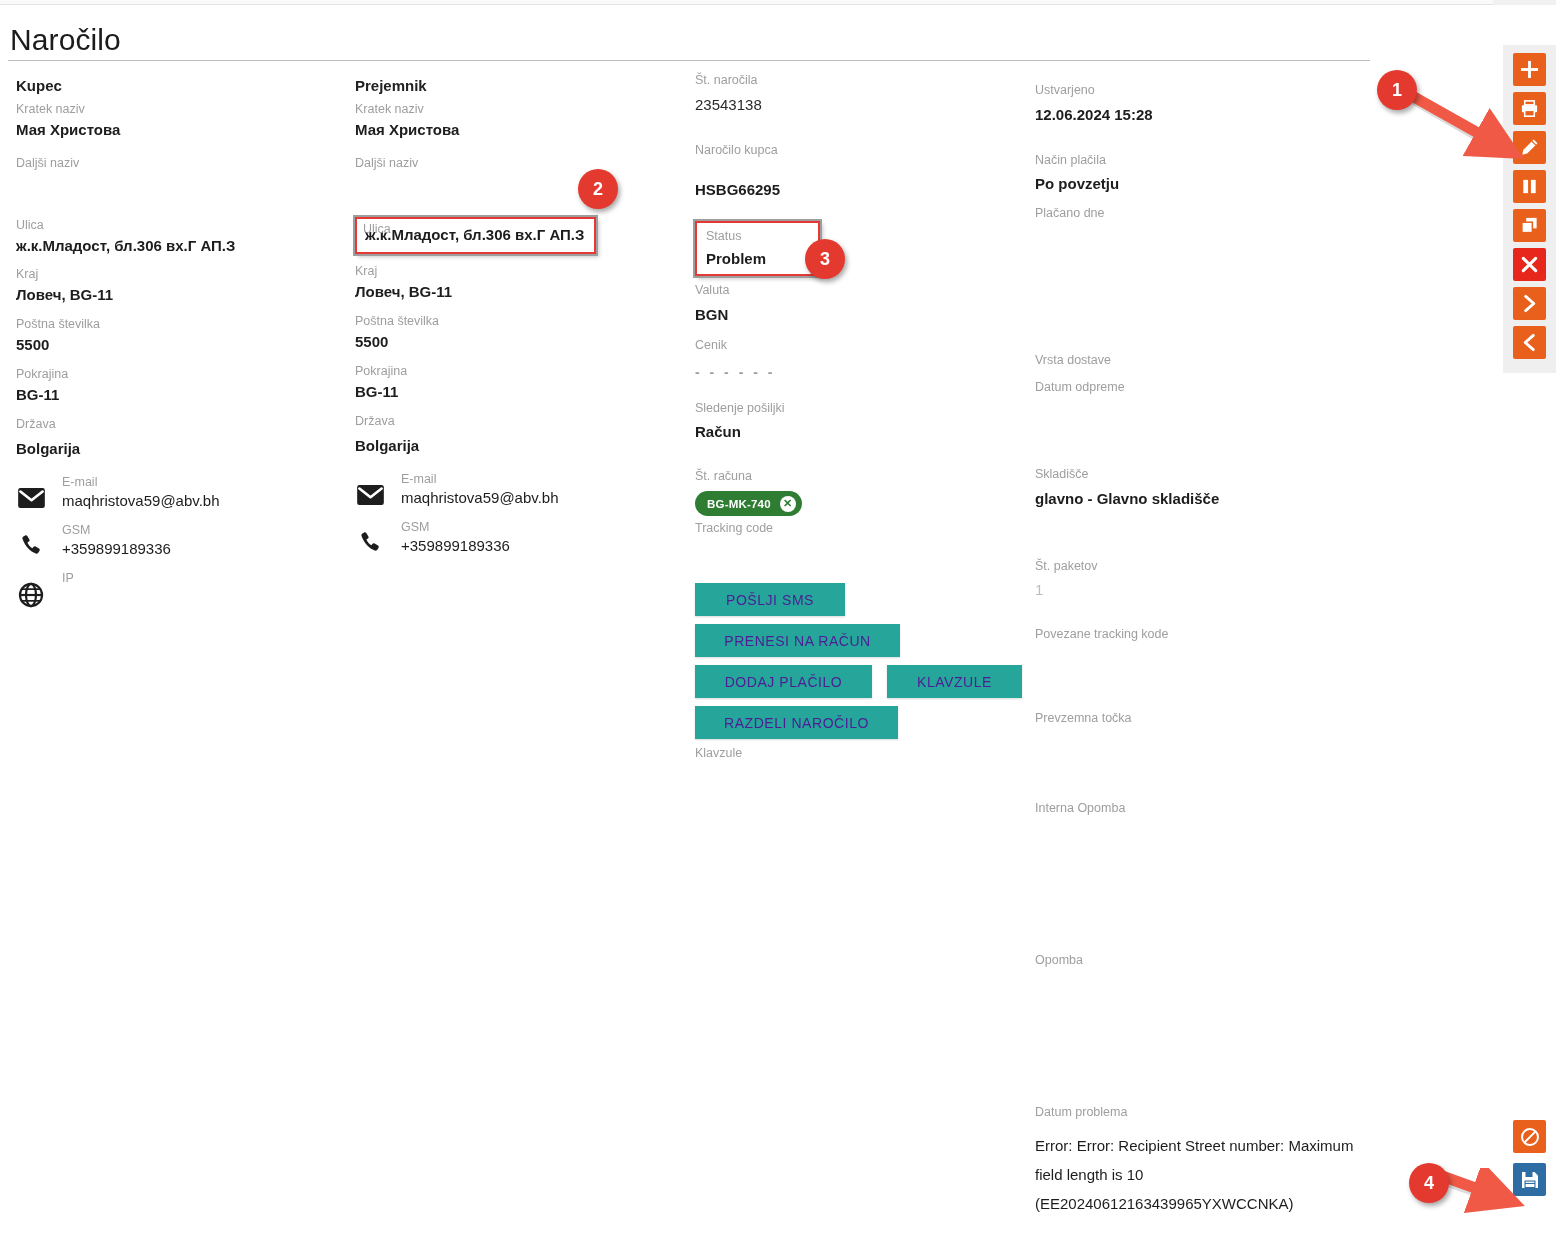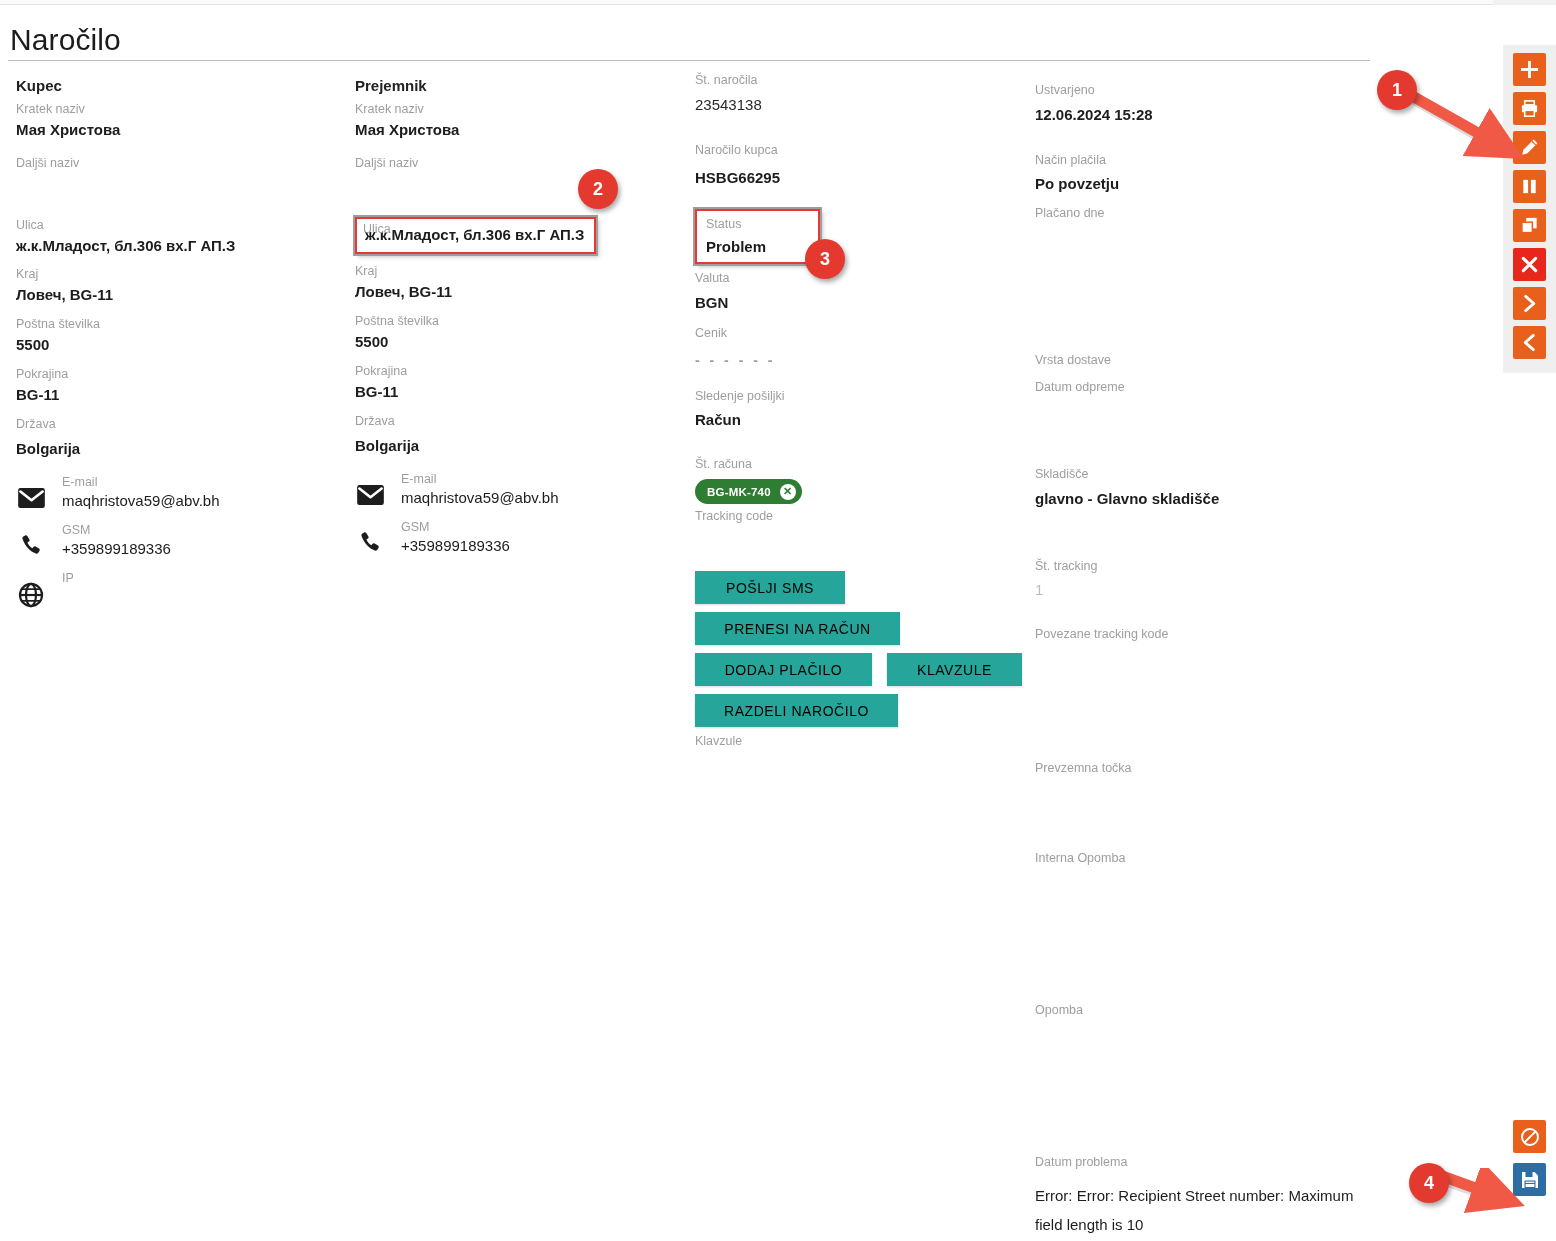--- a/index.html
+++ b/index.html
@@ -131,21 +131,21 @@
     width: 16px; height: 16px; border-radius: 50%;
     background: #ffffff; color: #2e7d32;
     display: flex; align-items: center; justify-content: center;
     font-size: 11px; font-weight: 700; line-height: 1;
   }
   .tbtn {
     display: inline-flex;
     align-items: center;
     justify-content: center;
     background: #26a69a;
-    color: #000000;
+    color: #4c1d95;
     border: none;
     height: 33px;
     padding: 8px 18px;
     font-size: 14px;
     font-family: "Liberation Sans", sans-serif;
     letter-spacing: .55px;
     cursor: pointer;
     box-shadow: 0 1px 2px rgba(0,0,0,.15);
   }
 
@@ -361,21 +361,21 @@
 
   <div class="col col-3" style="top:72px;">
 
     <div class="field">
       <div class="flabel">Št. naročila</div>
       <div class="fvalue light" style="margin-top:4px;">23543138</div>
     </div>
 
     <div class="field" style="margin-top:26px;">
       <div class="flabel">Naročilo kupca</div>
-      <div class="fvalue" style="margin-top:7px;">HSBG66295</div>
+      <div class="fvalue" style="margin-top:19px;">HSBG66295</div>
     </div>
 
     <div class="field" style="margin-top:20px;">
       <div class="hl-box" style="width:125px; height:55px; padding:5px 9px 6px 9px;">
         <div class="flabel">Status</div>
         <div class="fvalue" style="margin-top:2px;">Problem</div>
       </div>
     </div>
 
     <div class="field" style="margin-top:6px;">
@@ -450,30 +450,30 @@
       <div class="flabel">Datum odpreme</div>
       <div class="fvalue empty"></div>
     </div>
 
     <div class="field" style="margin-top:47px;">
       <div class="flabel">Skladišče</div>
       <div class="fvalue" style="margin-top:4px;">glavno - Glavno skladišče</div>
     </div>
 
     <div class="field" style="margin-top:48px;">
-      <div class="flabel">Št. tracking</div>
+      <div class="flabel">Št. paketov</div>
       <div class="fvalue muted" style="margin-top:3px;">1</div>
     </div>
 
     <div class="field" style="margin-top:25px;">
       <div class="flabel">Povezane tracking kode</div>
       <div class="fvalue empty"></div>
     </div>
 
-    <div class="field" style="margin-top:94px;">
+    <div class="field" style="margin-top:44px;">
       <div class="flabel">Prevzemna točka</div>
       <div class="fvalue empty"></div>
     </div>
 
     <div class="field" style="margin-top:50px;">
       <div class="flabel">Interna Opomba</div>
       <div class="fvalue empty"></div>
     </div>
 
     <div class="field" style="margin-top:112px;">

